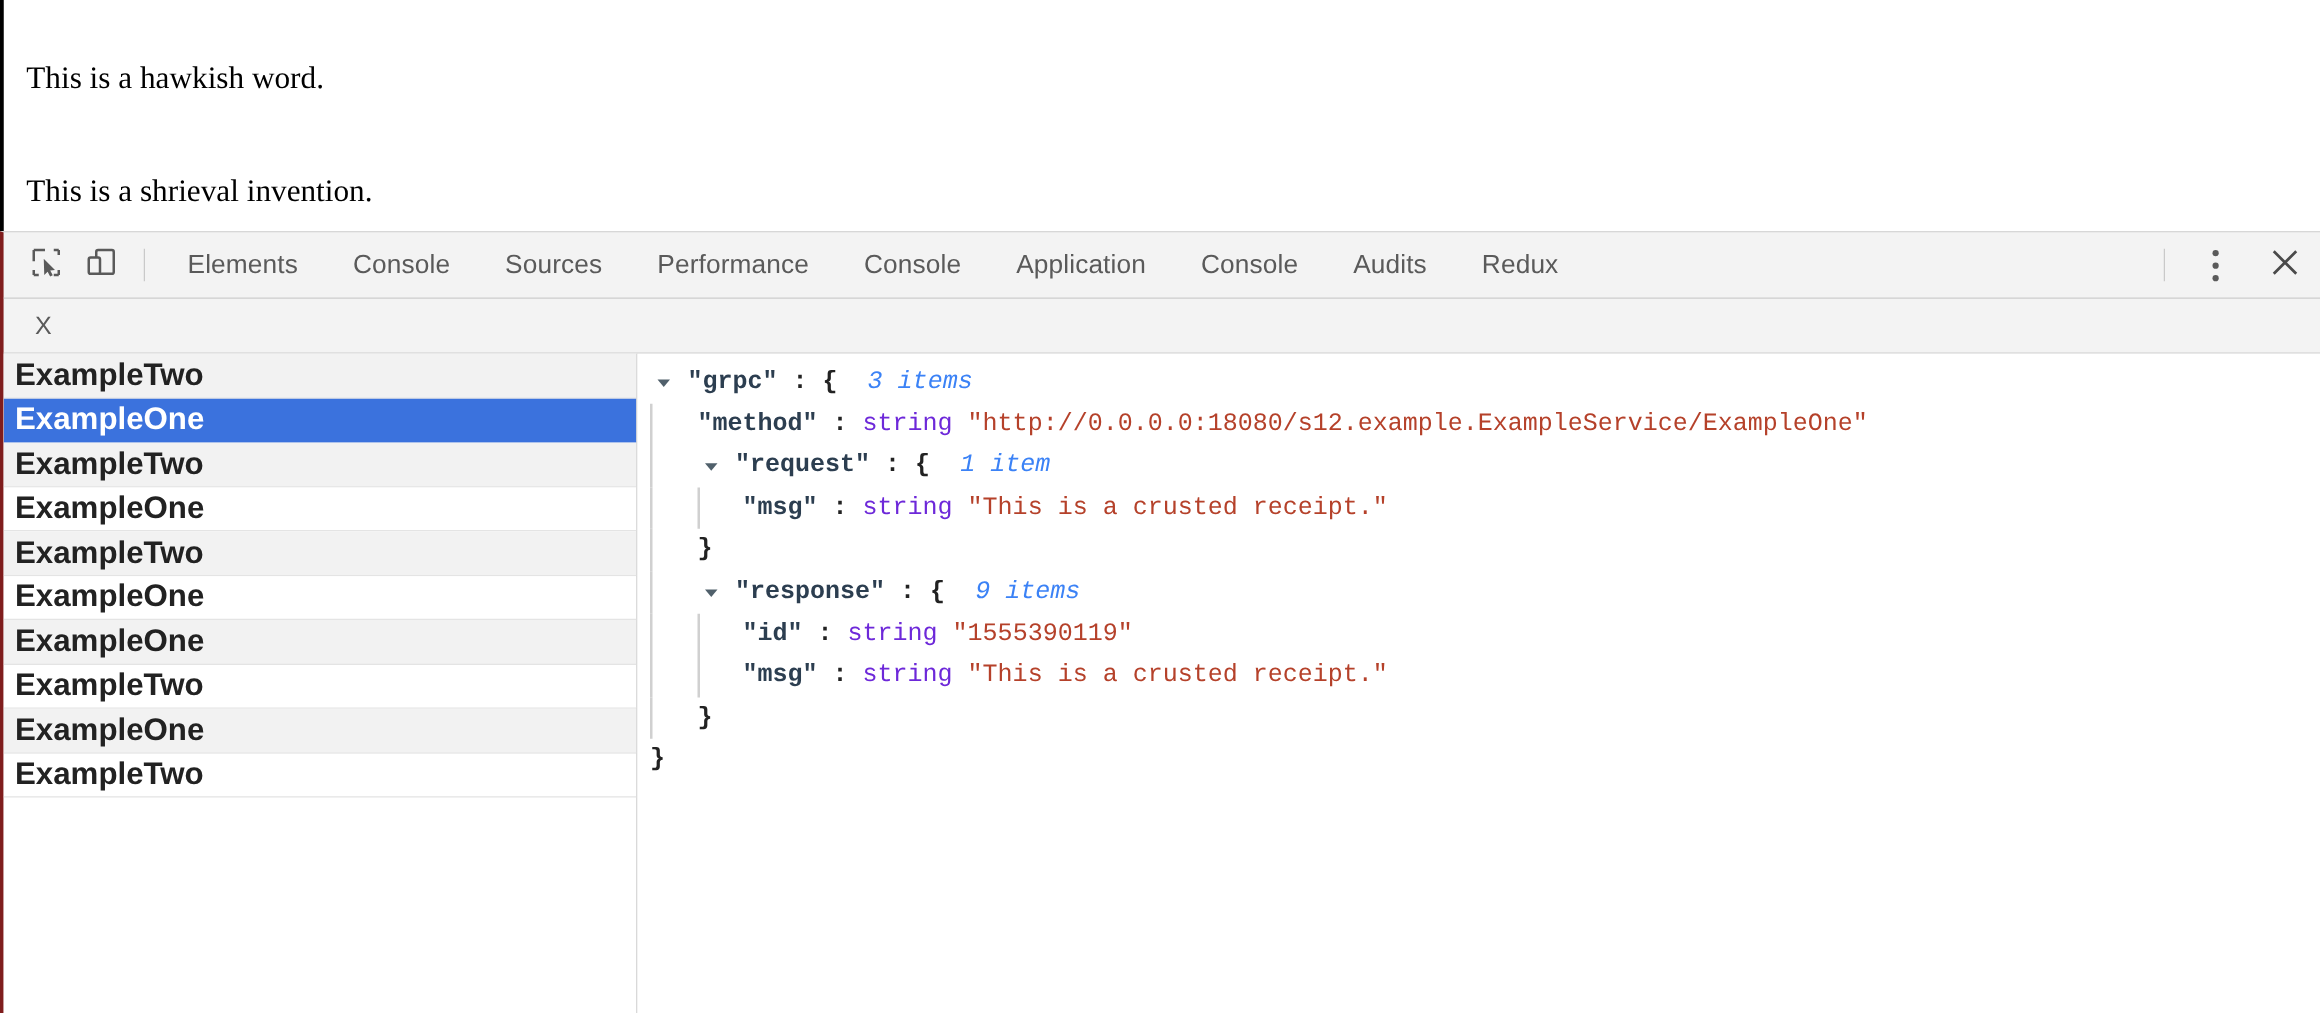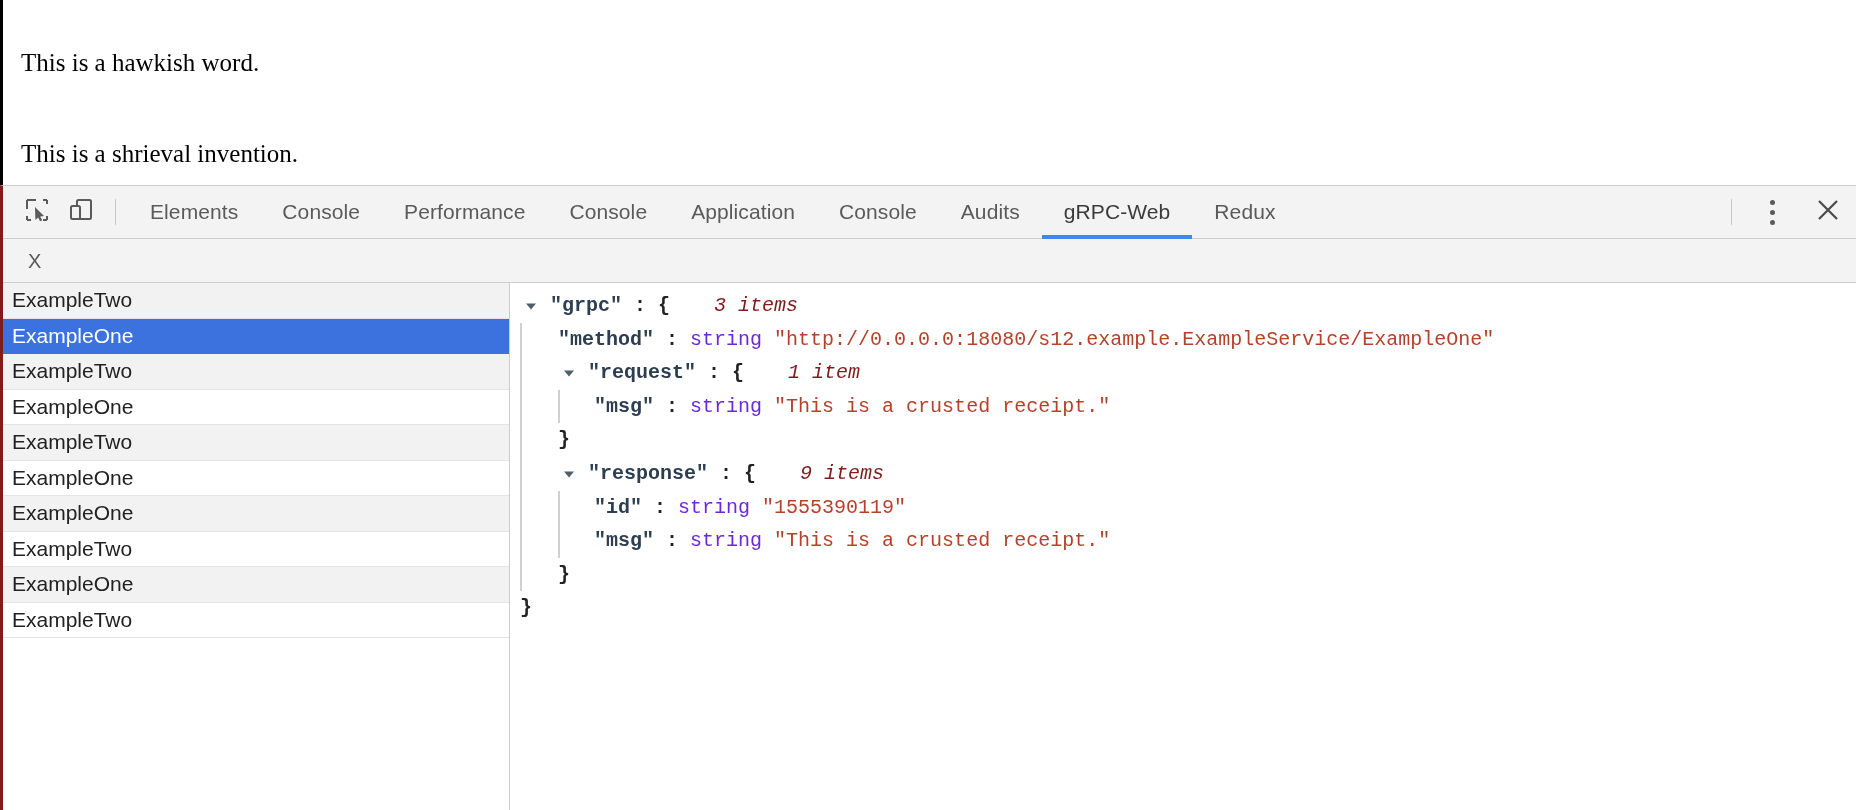--- a/index.html
+++ b/index.html
@@ -165,25 +165,26 @@
   }
   #list-rows {
     flex: 1;
     overflow: hidden;
   }
   .list-row {
     height: 35.5px;
     display: flex;
     align-items: center;
     padding-left: 9px;
-    font-size: 21px;
+    font-size: 25px;
     color: #222;
     border-bottom: 1px solid #e4e4e4;
     cursor: pointer;
     white-space: nowrap;
+    font-weight: bold;
   }
   .list-row.odd { background: #f2f2f2; }
   .list-row.even { background: #ffffff; }
   .list-row.selected {
     background: #3b72dd;
     color: #ffffff;
     border-bottom-color: #3b72dd;
   }
 
   
@@ -217,21 +218,21 @@
     background: #d0d0d0;
     align-self: stretch;
     flex: none;
     margin-right: 20px;
   }
   .k-key   { color: #2c3e50; font-weight: bold; }
   .k-punc  { color: #222; font-weight: bold; }
   .k-colon { color: #222; font-weight: bold; }
   .k-type  { color: #6d28d9; }
   .k-str   { color: #b5412a; }
-  .k-count { color: #7f1d1d; font-style: italic; margin-left: 20px; }
+  .k-count { color: #3b82f6; font-style: italic; }
   .k-brace { color: #222; font-weight: bold; }
 </style>
 </head>
 <body>
 
 <div id="page-content">
   <div id="page-lines">
     <div class="page-line">This is a hawkish word.</div>
     <div class="page-line">This is a shrieval invention.</div>
     
@@ -262,26 +263,26 @@
           <rect x="3" y="9" width="9" height="13" rx="1.5" stroke="#5a5a5a" stroke-width="2" fill="#f3f3f3"></rect>
         </svg>
       </span>
     </div>
 
     <div class="tb-sep"></div>
 
     <div id="tab-list">
       <div class="tab">Elements</div>
       <div class="tab">Console</div>
+      <div class="tab">Sources</div>
       <div class="tab">Performance</div>
       <div class="tab">Console</div>
       <div class="tab">Application</div>
       <div class="tab">Console</div>
       <div class="tab">Audits</div>
-      <div class="tab active">gRPC-Web</div>
       <div class="tab">Redux</div>
     </div>
 
     <div id="tabbar-right">
       <div class="tb-sep"></div>
       <div id="kebab-btn">
         <span id="kebab-dots">
           <span class="dot"></span>
           <span class="dot"></span>
           <span class="dot"></span>

